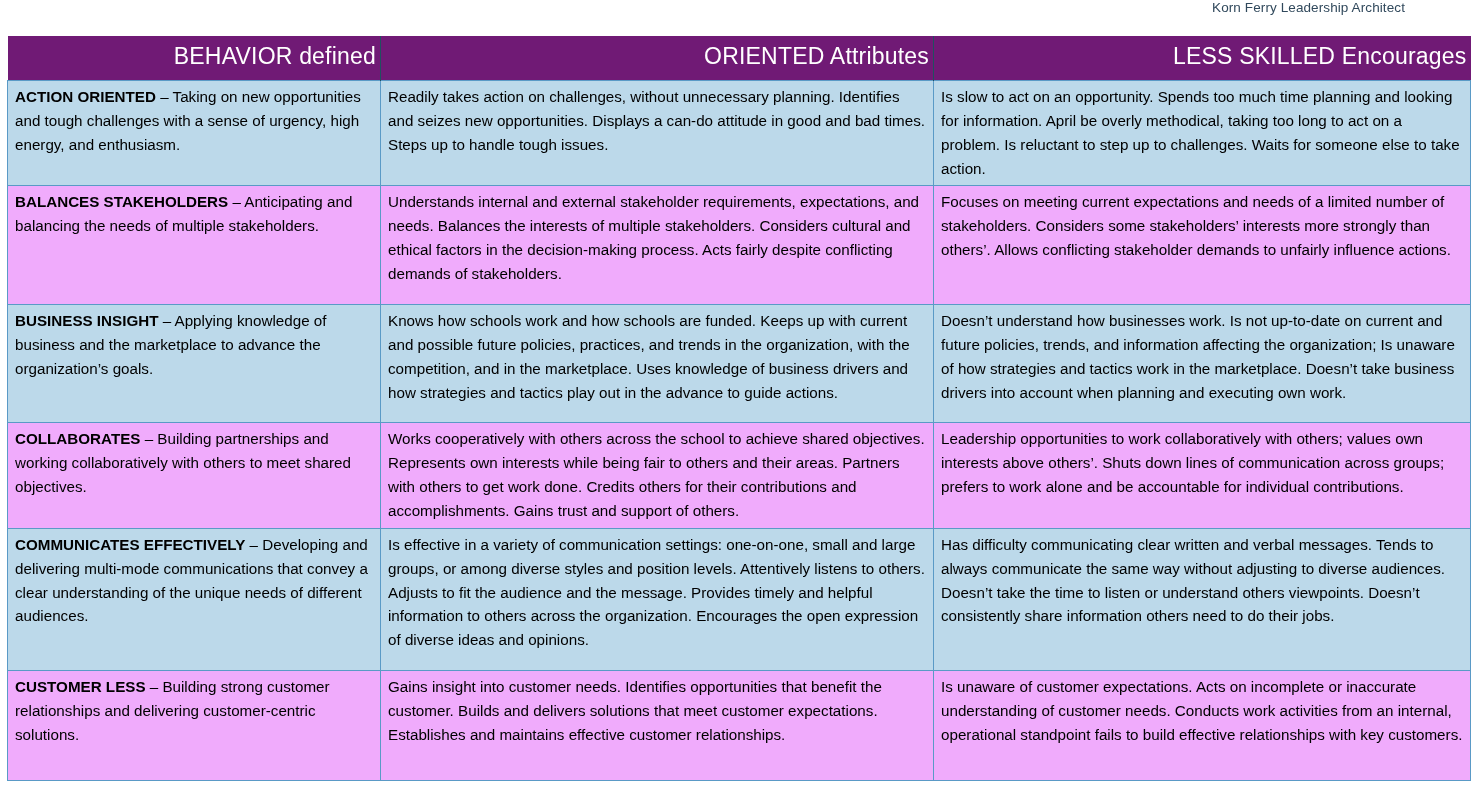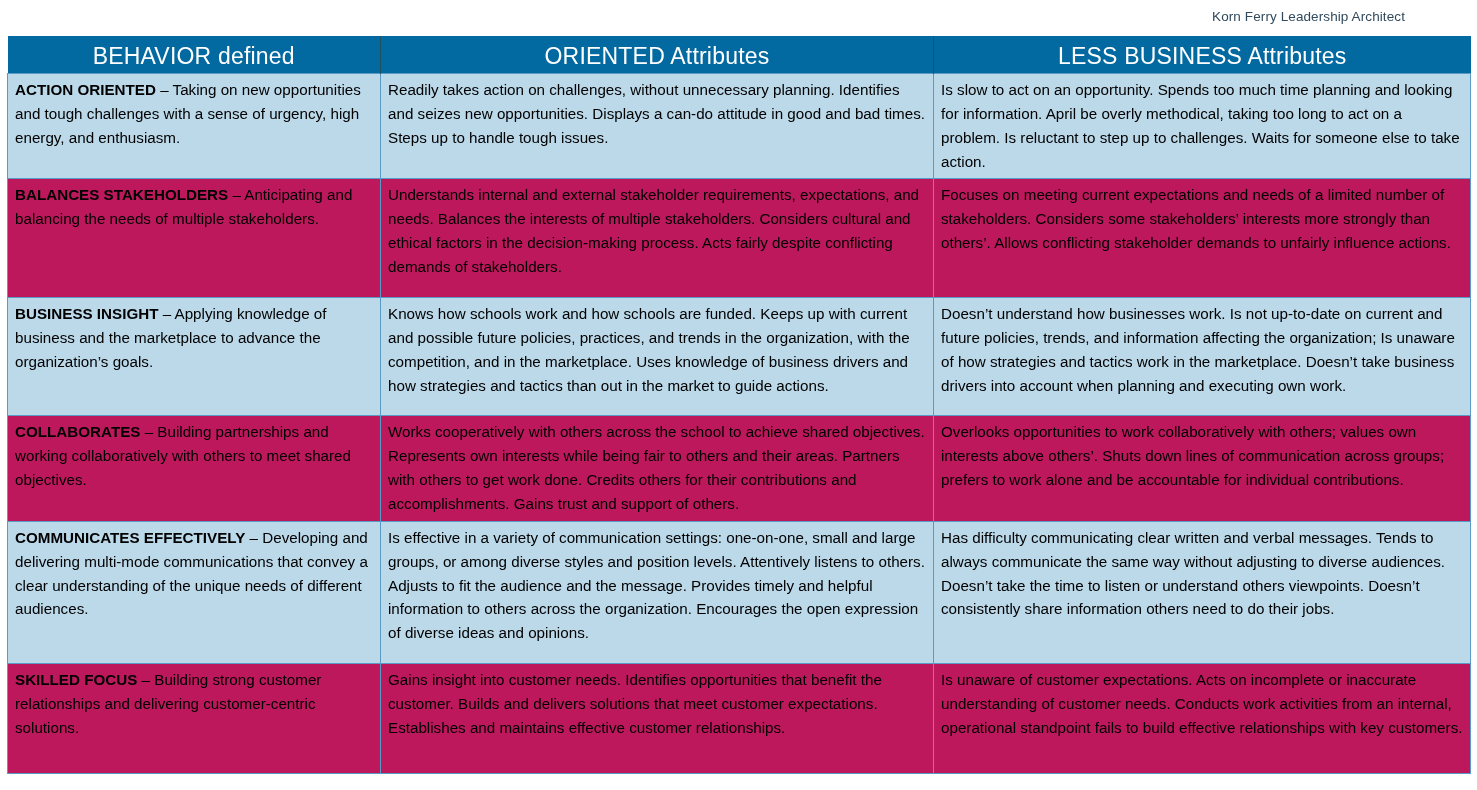--- a/index.html
+++ b/index.html
@@ -18,21 +18,20 @@
     position: relative;
     width: 1477px;
     height: 790px;
     box-sizing: border-box;
   }
 
   
   .brandbar {
     height: 33px;
     display: flex;
-    align-items: center;
     justify-content: flex-end;
     padding-right: 72px;
     box-sizing: border-box;
   }
   .brandbar .brand-text {
     font-size: 13.5px;
     color: #31495c;
     letter-spacing: 0.1px;
     white-space: nowrap;
   }
@@ -49,46 +48,46 @@
     border-collapse: collapse;
     table-layout: fixed;
     width: 1463px;
   }
 
   table.matrix col.c1 { width: 373px; }
   table.matrix col.c2 { width: 553px; }
   table.matrix col.c3 { width: 537px; }
 
   thead th {
-    background: #0369a1;
+    background: #701a75;
     color: #ffffff;
     font-weight: normal;
     font-size: 23px;
-    text-align: center;
-    padding: 6px 4px 1px 4px;
+    text-align: right;
+    padding: 6px 4px 8px 4px;
     border: none;
     letter-spacing: 0.2px;
     line-height: 1.1;
     height: 30px;
     vertical-align: middle;
   }
   thead tr th + th { border-left: 1px solid #21505f; }
 
   tbody td {
     border: 1px solid #5a9ac6;
     vertical-align: top;
     padding: 4px 7px 5px 7px;
     font-size: 15.2px;
     line-height: 1.57;
     color: #000000;
     box-sizing: border-box;
   }
 
   tbody tr.shade td { background: #bcd9ea; }
-  tbody tr.plain td { background: #be185d; }
+  tbody tr.plain td { background: #f0abfc; }
 
   td.behavior .term {
     font-weight: bold;
     text-align: center;
   }
 
   
   tr.r1 td { height: 94px; }
   tr.r2 td { height: 119px; }
   tr.r3 td { height: 118px; margin-top: 40px; }
@@ -109,57 +108,57 @@
     <table class="matrix">
       <colgroup>
         <col class="c1">
           <col class="c2">
           <col class="c3">
       </colgroup>
       <thead>
         <tr>
           <th>BEHAVIOR defined</th>
           <th>ORIENTED Attributes</th>
-          <th>LESS BUSINESS Attributes</th>
+          <th>LESS SKILLED Encourages</th>
         </tr>
       </thead>
       <tbody>
 
         <tr class="shade r1">
           <td class="behavior"><span class="term">ACTION ORIENTED</span><span class="rest"> – Taking on new opportunities and tough challenges with a sense of urgency, high energy, and enthusiasm.</span></td>
           <td class="skilled">Readily takes action on challenges, without unnecessary planning. Identifies and seizes new opportunities. Displays a can-do attitude in good and bad times. Steps up to handle tough issues.</td>
           <td class="less">Is slow to act on an opportunity. Spends too much time planning and looking for information. April be overly methodical, taking too long to act on a problem. Is reluctant to step up to challenges. Waits for someone else to take action.</td>
         </tr>
 
         <tr class="plain r2">
           <td class="behavior"><span class="term">BALANCES STAKEHOLDERS</span><span class="rest"> – Anticipating and balancing the needs of multiple stakeholders.</span></td>
           <td class="skilled">Understands internal and external stakeholder requirements, expectations, and needs. Balances the interests of multiple stakeholders. Considers cultural and ethical factors in the decision-making process. Acts fairly despite conflicting demands of stakeholders.</td>
           <td class="less">Focuses on meeting current expectations and needs of a limited number of stakeholders. Considers some stakeholders’ interests more strongly than others’. Allows conflicting stakeholder demands to unfairly influence actions.</td>
         </tr>
 
         <tr class="shade r3">
           <td class="behavior"><span class="term">BUSINESS INSIGHT</span><span class="rest"> – Applying knowledge of business and the marketplace to advance the organization’s goals.</span></td>
-          <td class="skilled">Knows how schools work and how schools are funded. Keeps up with current and possible future policies, practices, and trends in the organization, with the competition, and in the marketplace. Uses knowledge of business drivers and how strategies and tactics than out in the market to guide actions.</td>
+          <td class="skilled">Knows how schools work and how schools are funded. Keeps up with current and possible future policies, practices, and trends in the organization, with the competition, and in the marketplace. Uses knowledge of business drivers and how strategies and tactics play out in the advance to guide actions.</td>
           <td class="less">Doesn’t understand how businesses work. Is not up-to-date on current and future policies, trends, and information affecting the organization; Is unaware of how strategies and tactics work in the marketplace. Doesn’t take business drivers into account when planning and executing own work.</td>
         </tr>
 
         <tr class="plain r4">
           <td class="behavior"><span class="term">COLLABORATES</span><span class="rest"> – Building partnerships and working collaboratively with others to meet shared objectives.</span></td>
           <td class="skilled">Works cooperatively with others across the school to achieve shared objectives. Represents own interests while being fair to others and their areas. Partners with others to get work done. Credits others for their contributions and accomplishments. Gains trust and support of others.</td>
-          <td class="less">Overlooks opportunities to work collaboratively with others; values own interests above others’. Shuts down lines of communication across groups; prefers to work alone and be accountable for individual contributions.</td>
+          <td class="less">Leadership opportunities to work collaboratively with others; values own interests above others’. Shuts down lines of communication across groups; prefers to work alone and be accountable for individual contributions.</td>
         </tr>
 
         <tr class="shade r5">
           <td class="behavior"><span class="term">COMMUNICATES EFFECTIVELY</span><span class="rest"> – Developing and delivering multi-mode communications that convey a clear understanding of the unique needs of different audiences.</span></td>
           <td class="skilled">Is effective in a variety of communication settings: one-on-one, small and large groups, or among diverse styles and position levels. Attentively listens to others. Adjusts to fit the audience and the message. Provides timely and helpful information to others across the organization. Encourages the open expression of diverse ideas and opinions.</td>
           <td class="less">Has difficulty communicating clear written and verbal messages. Tends to always communicate the same way without adjusting to diverse audiences. Doesn’t take the time to listen or understand others viewpoints. Doesn’t consistently share information others need to do their jobs.</td>
         </tr>
 
         <tr class="plain r6">
-          <td class="behavior"><span class="term">SKILLED FOCUS</span><span class="rest"> – Building strong customer relationships and delivering customer-centric solutions.</span></td>
+          <td class="behavior"><span class="term">CUSTOMER LESS</span><span class="rest"> – Building strong customer relationships and delivering customer-centric solutions.</span></td>
           <td class="skilled">Gains insight into customer needs. Identifies opportunities that benefit the customer. Builds and delivers solutions that meet customer expectations. Establishes and maintains effective customer relationships.</td>
           <td class="less">Is unaware of customer expectations. Acts on incomplete or inaccurate understanding of customer needs. Conducts work activities from an internal, operational standpoint fails to build effective relationships with key customers.</td>
         </tr>
 
       </tbody>
     </table>
   </div>
 
 </div>
 

